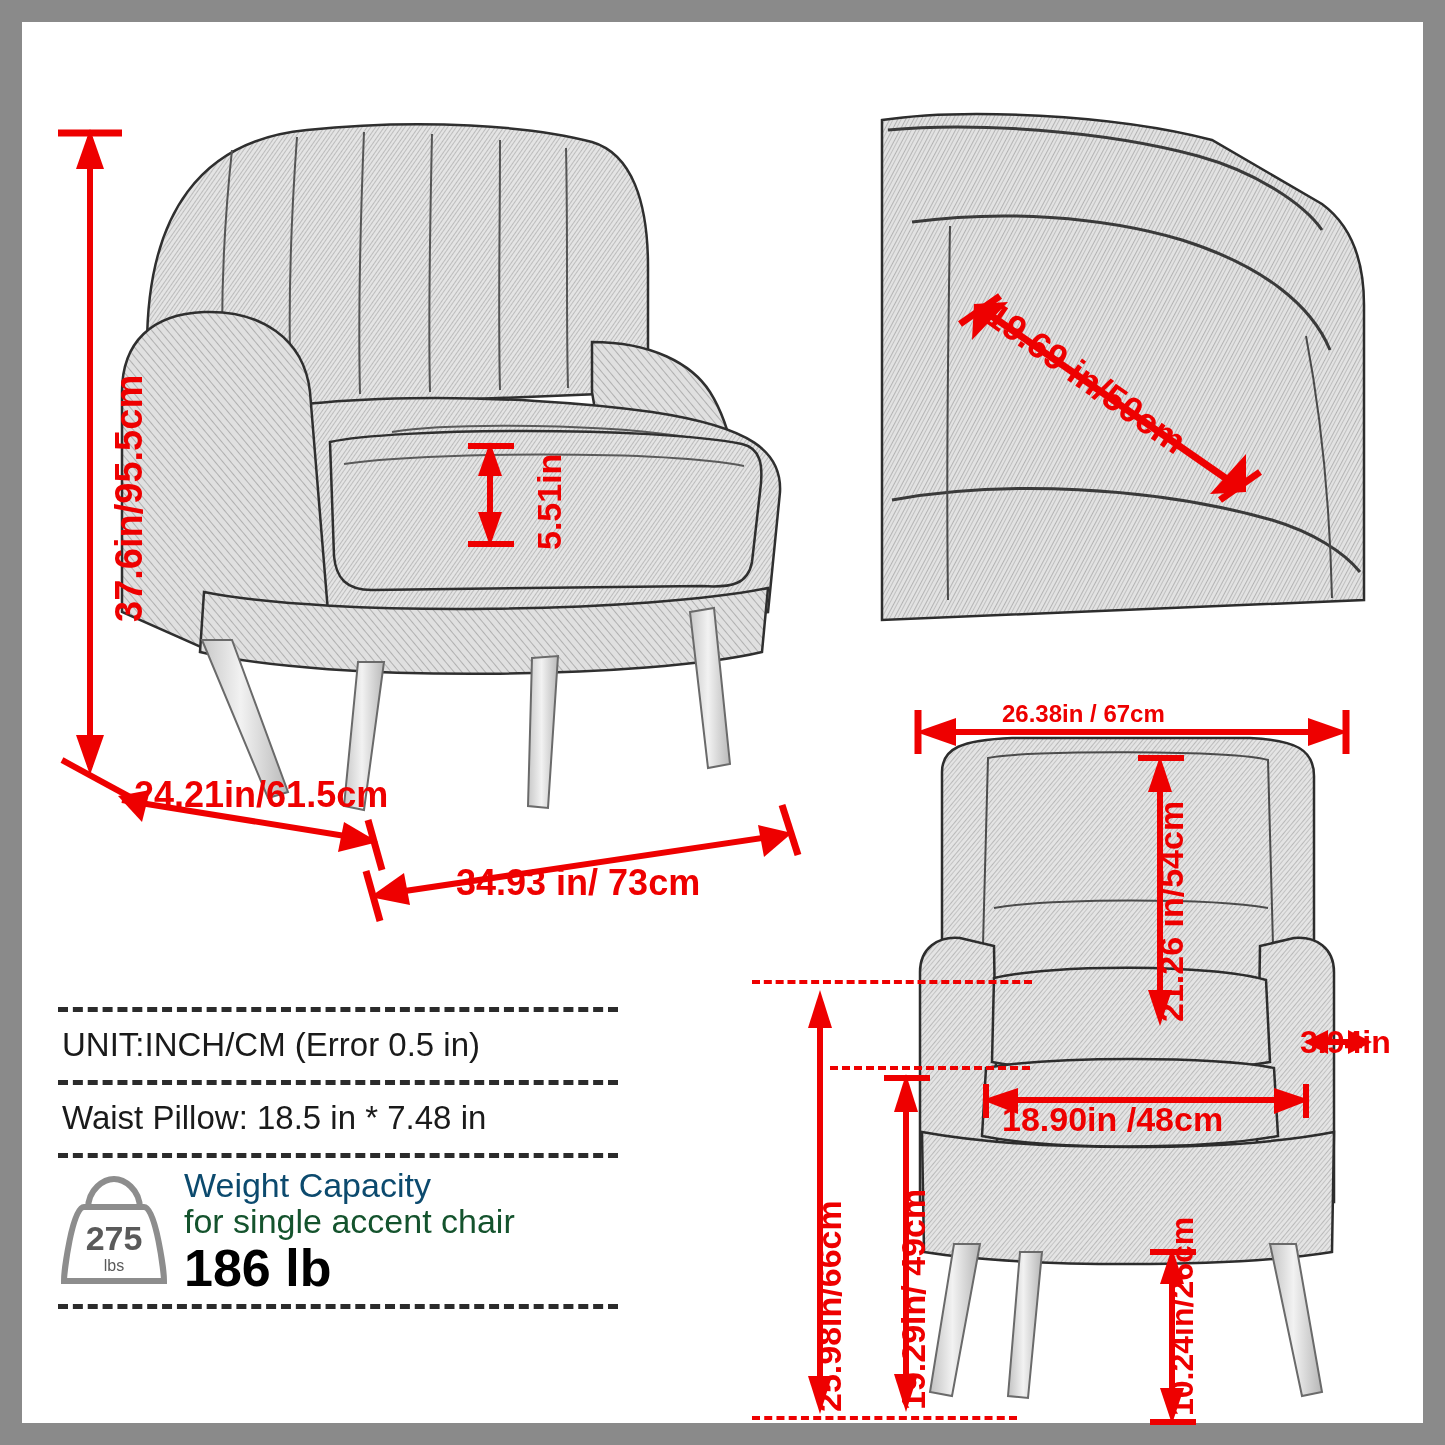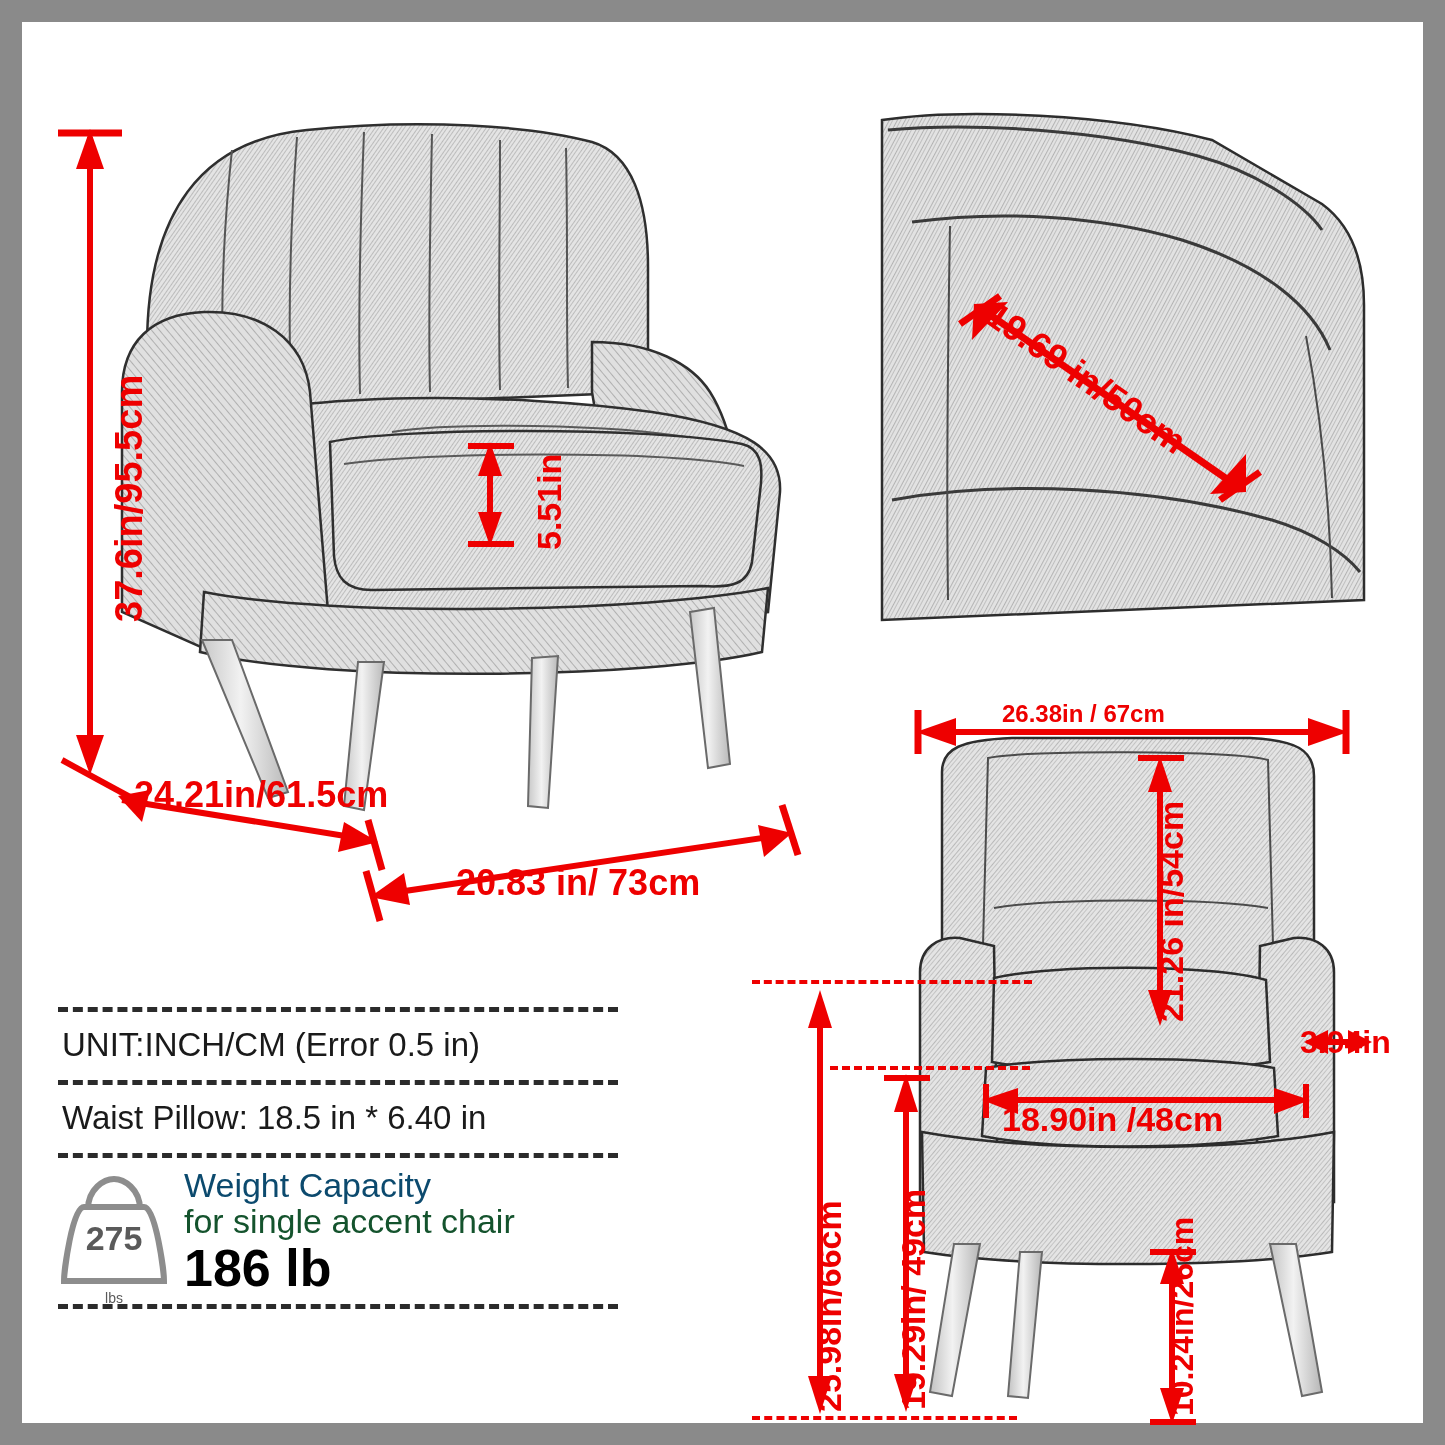--- a/index.html
+++ b/index.html
@@ -44,21 +44,21 @@
   .cap-t1{font-size:34px;color:#0c4a6e;}
   .cap-t2{font-size:34px;color:#14532d;}
   .cap-t3{font-size:52px;font-weight:bold;color:#000;margin-top:2px;}
   .weight-icon{position:relative;width:112px;height:118px;}
   .weight-num{
     position:absolute;left:0;top:46px;width:112px;text-align:center;
     font-size:34px;font-weight:bold;color:#5a5a5a;
   }
   .weight-lbs{
     position:absolute;left:0;top:84px;width:112px;text-align:center;
-    font-size:14px;color:#5a5a5a;margin-top:33px;
+    font-size:16px;color:#5a5a5a;
   }
 </style>
 </head>
 <body>
 
 <div class="page">
 
   <div>
 
     <svg style="left:70px;top:70px;" width="760" height="740" viewBox="0 0 760 740">
@@ -128,21 +128,21 @@
     </svg>
     <div class="dim-text" style="left:112px;top:752px;font-size:36px;text-align:right;">24.21in/61.5cm</div>
 
     <svg style="left:330px;top:765px;" width="470" height="130">
       <line x1="26" y1="108" x2="430" y2="48" stroke="#ee0000" stroke-width="6"></line>
       <polygon points="18,110 52,86 58,118" fill="#ee0000"></polygon>
       <polygon points="440,46 406,38 412,70" fill="#ee0000"></polygon>
       <line x1="14" y1="84" x2="28" y2="134" stroke="#ee0000" stroke-width="7"></line>
       <line x1="430" y1="18" x2="446" y2="68" stroke="#ee0000" stroke-width="7"></line>
     </svg>
-    <div class="dim-text" style="left:434px;top:840px;font-size:36px;">20.83 in/ 73cm</div>
+    <div class="dim-text" style="left:434px;top:840px;font-size:36px;">34.93 in/ 73cm</div>
 
     <svg style="left:440px;top:412px;" width="60" height="120">
       <line x1="28" y1="16" x2="28" y2="104" stroke="#ee0000" stroke-width="6"></line>
       <polygon points="28,8 16,42 40,42" fill="#ee0000"></polygon>
       <polygon points="28,112 16,78 40,78" fill="#ee0000"></polygon>
       <line x1="6" y1="12" x2="52" y2="12" stroke="#ee0000" stroke-width="6"></line>
       <line x1="6" y1="110" x2="52" y2="110" stroke="#ee0000" stroke-width="6"></line>
     </svg>
     <div class="dim-text vtext" style="left:508px;top:528px;font-size:34px;">5.51in</div>
   </div>
@@ -274,21 +274,21 @@
       <line x1="6" y1="14" x2="52" y2="14" stroke="#ee0000" stroke-width="6"></line>
       <line x1="6" y1="184" x2="52" y2="184" stroke="#ee0000" stroke-width="6"></line>
     </svg>
     <div class="dim-text vtext" style="left:1142px;top:1394px;font-size:32px;">10.24in/26cm</div>
   </div>
 
   <div class="info">
     <div class="hr-dash"></div>
     <div class="info-line">UNIT:INCH/CM (Error 0.5 in)</div>
     <div class="hr-dash"></div>
-    <div class="info-line">Waist Pillow: 18.5 in * 6.40 in</div>
+    <div class="info-line">Waist Pillow: 18.5 in * 7.48 in</div>
     <div class="hr-dash"></div>
 
     <div class="cap-row">
       <div class="weight-icon">
         <svg width="112" height="118" style="position:absolute;left:0;top:0;">
           <path d="M30 36 C30 16 46 6 56 6 C66 6 82 16 82 36" fill="none" stroke="#8d8d8d" stroke-width="6"></path>
           <path d="M26 34 L86 34 C98 34 106 100 106 108 L6 108 C6 100 14 34 26 34 Z" fill="#ffffff" stroke="#8d8d8d" stroke-width="6"></path>
         </svg>
         <div class="weight-num">275</div>
         <div class="weight-lbs">lbs</div>

